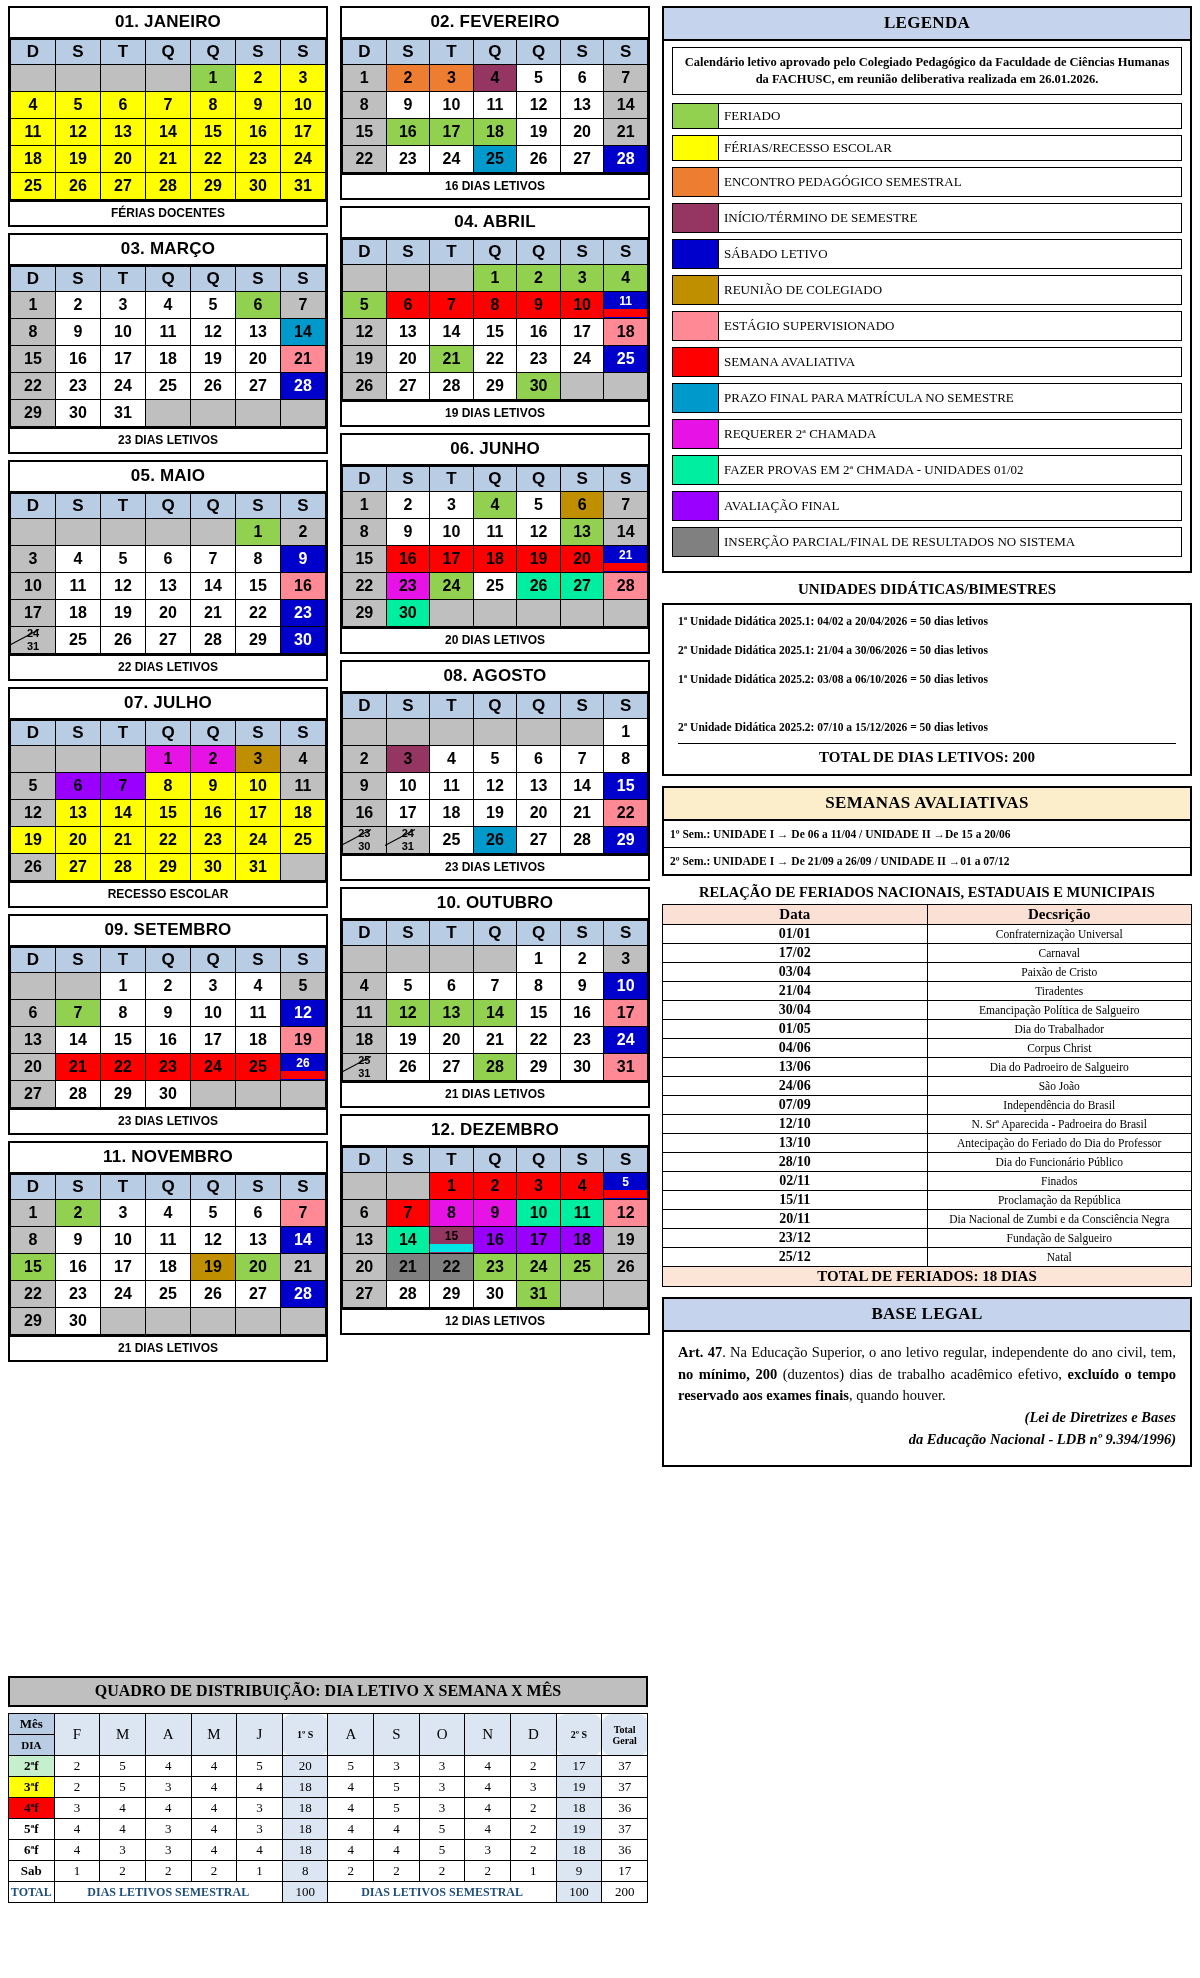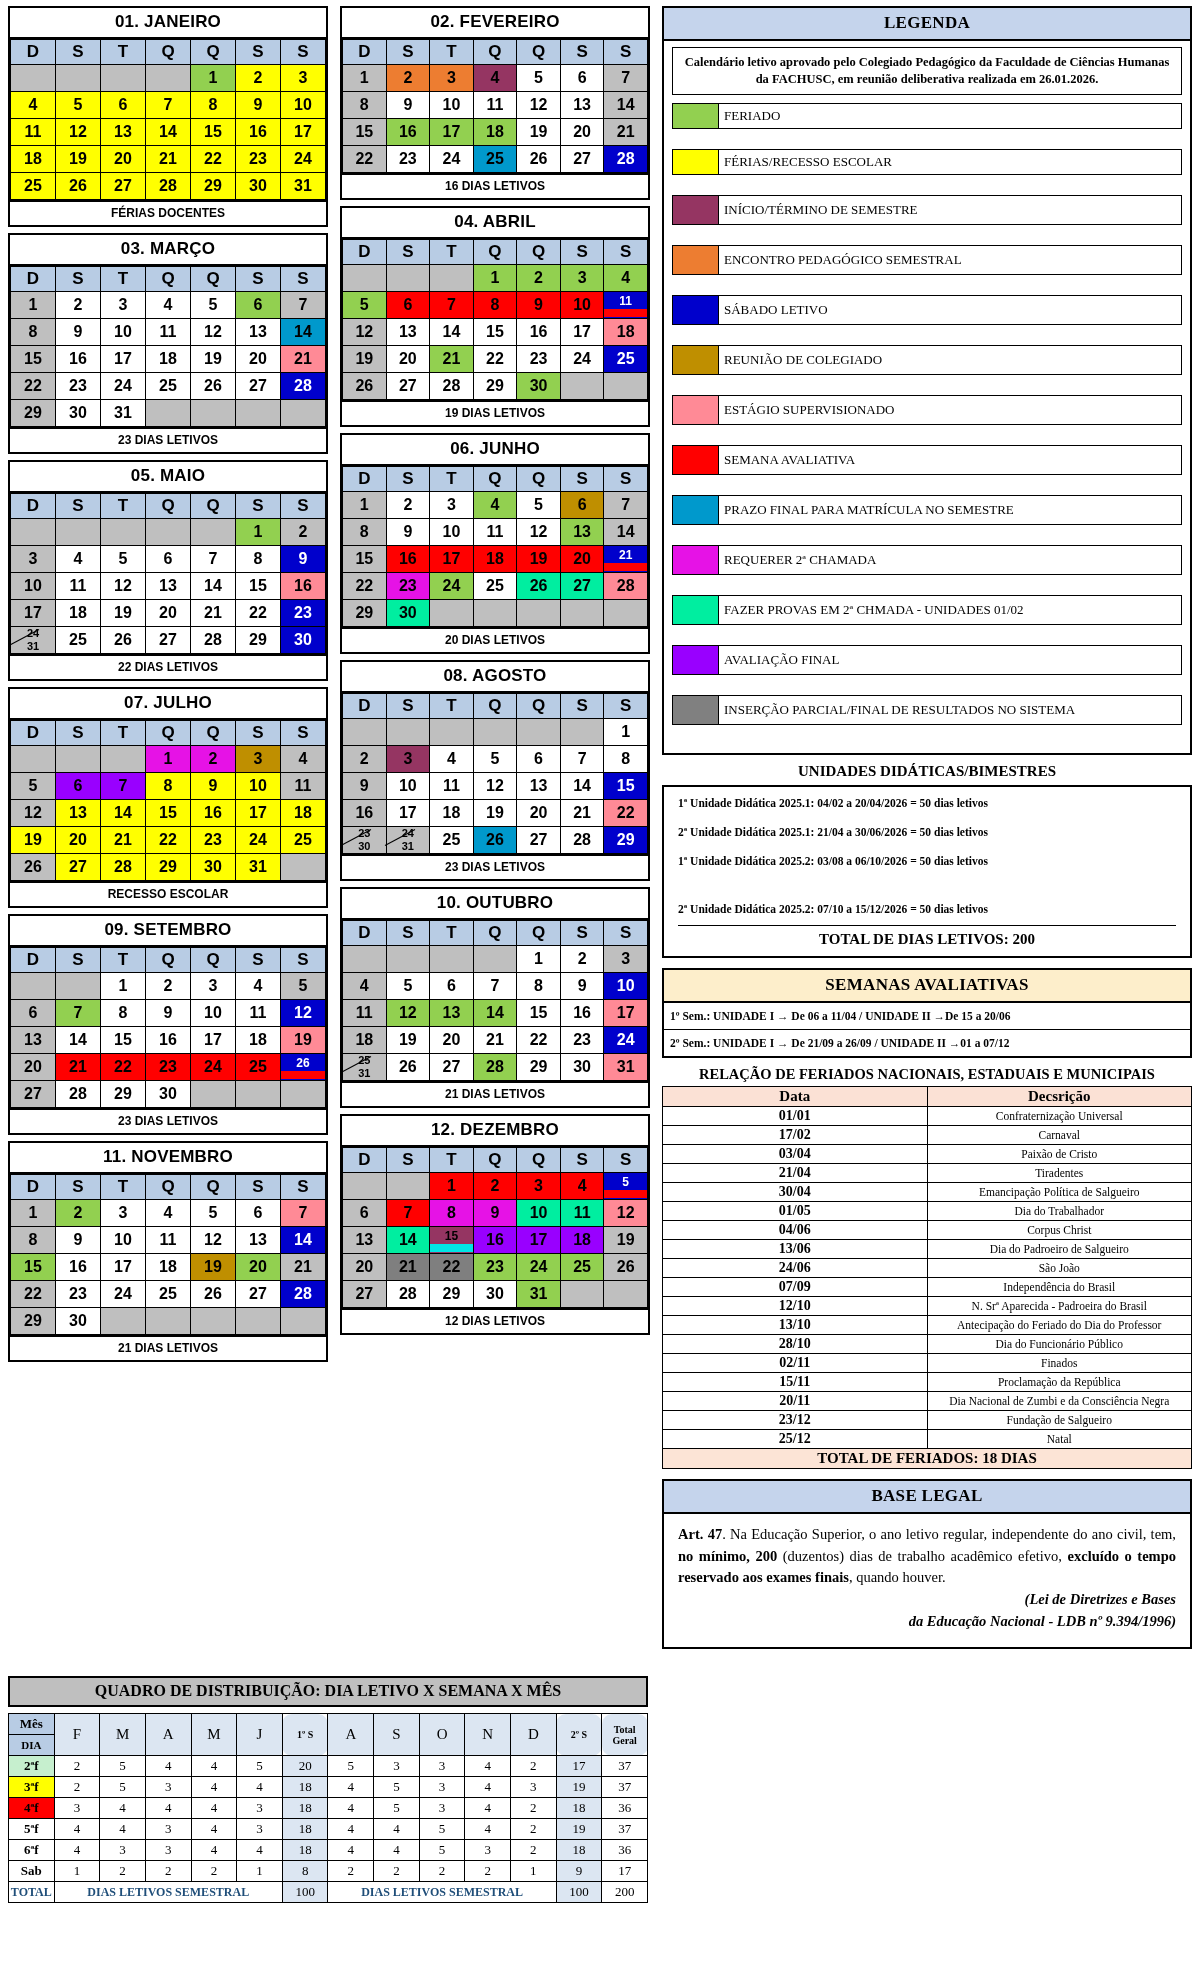--- a/index.html
+++ b/index.html
@@ -95,21 +95,21 @@
   .panel-title.blue { background:#c5d4ec; border-bottom:2px solid #000; }
   .panel-title.cream { background:#fdeecb; border-bottom:2px solid #000; }
 
   .legend-note {
     border:1.5px solid #000; margin:6px 8px 8px; padding:6px 10px;
     text-align:center; font-weight:bold; font-size:12.5px; line-height:1.35;
   }
   .legend-rows { padding:0 8px 8px; }
   .legend-row {
     display:flex; align-items:stretch; border:1.5px solid #000;
-    margin-bottom:20px; height:26px;
+    margin-bottom:6px; height:26px;
   }
   .legend-row.tall { height:30px; }
   .legend-sw { width:46px; border-right:1.5px solid #000; }
   .legend-lbl {
     flex:1; display:flex; align-items:center; padding-left:5px;
     font-size:13px; white-space:nowrap; overflow:hidden;
   }
 
   .units-head {
     text-align:center; font-weight:bold; font-size:15px;
@@ -979,26 +979,26 @@
         <div class="legend-rows" id="legend-rows">
             <div class="legend-row">
               <div class="legend-sw" style="background: rgb(146, 208, 80);"></div>
               <div class="legend-lbl">FERIADO</div>
             </div>
             <div class="legend-row">
               <div class="legend-sw" style="background: rgb(255, 255, 0);"></div>
               <div class="legend-lbl">FÉRIAS/RECESSO ESCOLAR</div>
             </div>
             <div class="legend-row tall">
+              <div class="legend-sw" style="background: rgb(237, 125, 49);"></div>
+              <div class="legend-lbl">ENCONTRO PEDAGÓGICO SEMESTRAL</div>
+            </div>
+            <div class="legend-row tall">
               <div class="legend-sw" style="background: rgb(149, 53, 98);"></div>
               <div class="legend-lbl">INÍCIO/TÉRMINO DE SEMESTRE</div>
-            </div>
-            <div class="legend-row tall">
-              <div class="legend-sw" style="background: rgb(237, 125, 49);"></div>
-              <div class="legend-lbl">ENCONTRO PEDAGÓGICO SEMESTRAL</div>
             </div>
             <div class="legend-row tall">
               <div class="legend-sw" style="background: rgb(0, 0, 204);"></div>
               <div class="legend-lbl">SÁBADO LETIVO</div>
             </div>
             <div class="legend-row tall">
               <div class="legend-sw" style="background: rgb(191, 143, 0);"></div>
               <div class="legend-lbl">REUNIÃO DE COLEGIADO</div>
             </div>
             <div class="legend-row tall">

